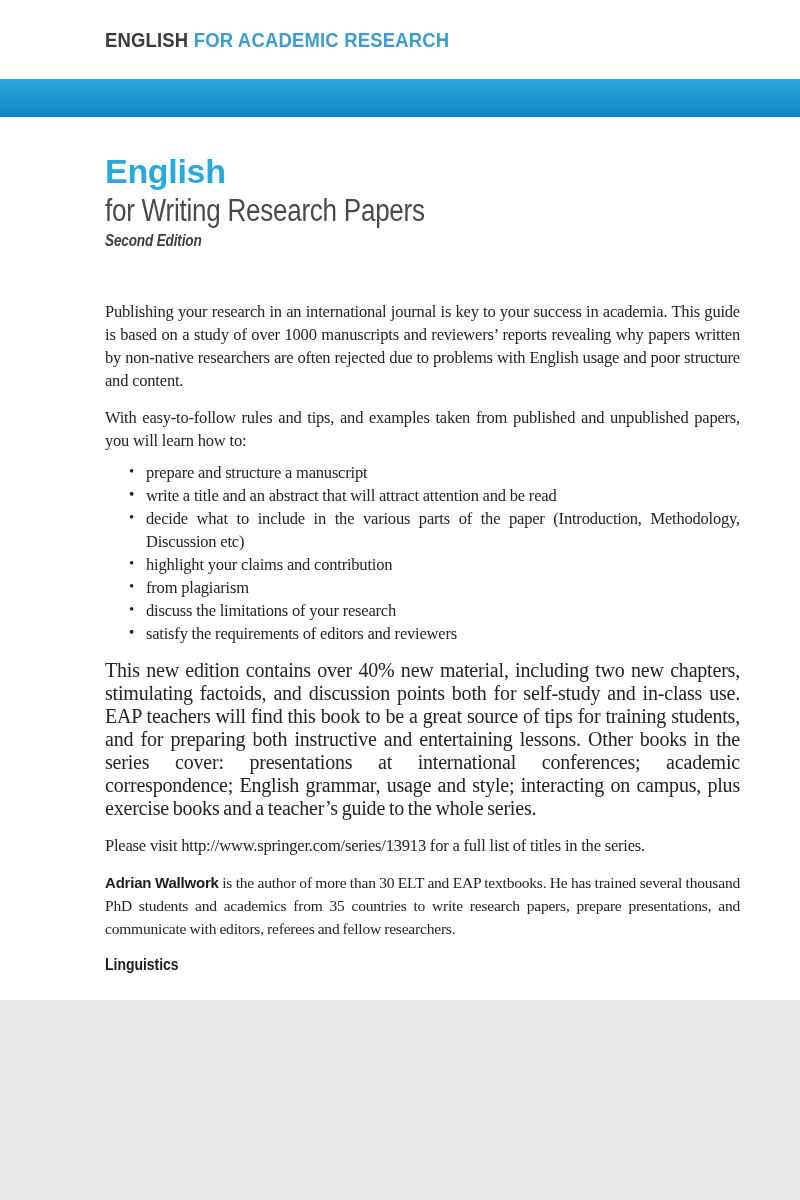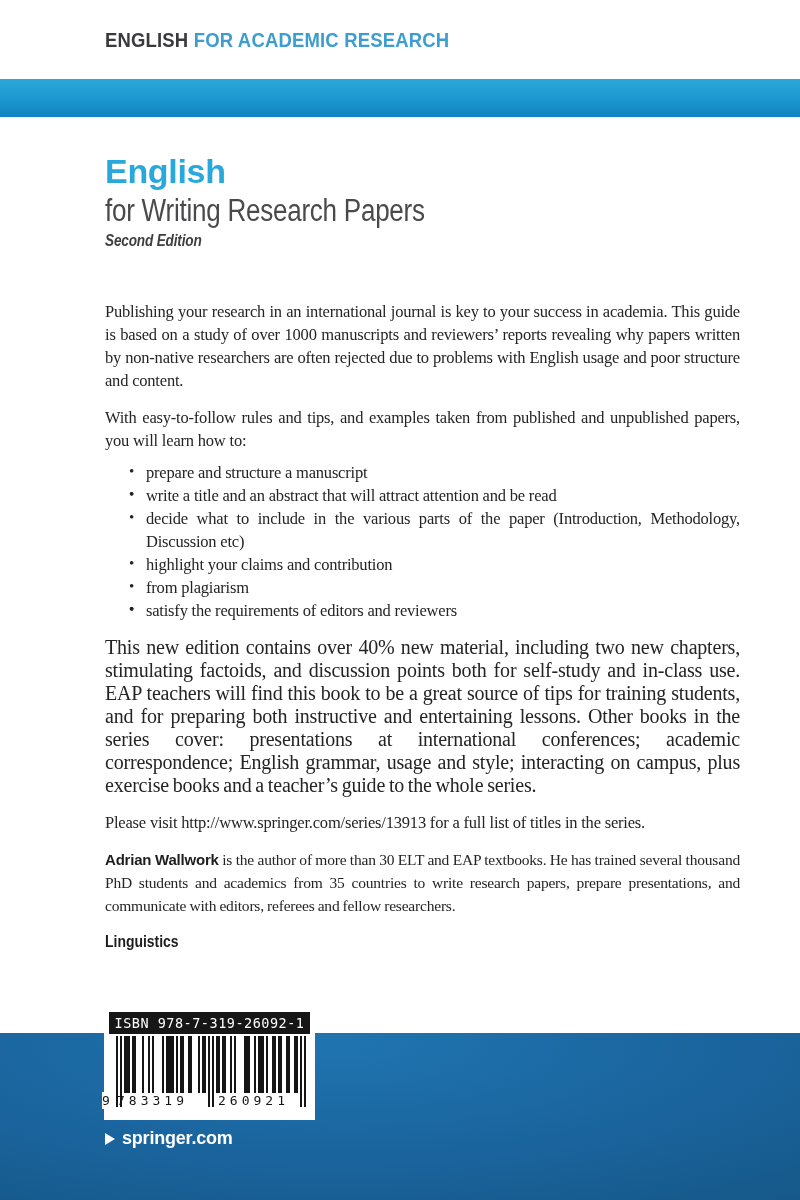--- a/index.html
+++ b/index.html
@@ -1,18 +1,18 @@
 <!DOCTYPE html>
 <html><head>
 <meta charset="utf-8">
 <style>
   html,body{margin:0;padding:0;}
   body{background:#e8e8e8;font-family:"Liberation Sans",sans-serif;}
   .page{
-    position:relative;width:800px;height:1200px;margin:0 auto;
+    position:relative;width:800px;height:1000px;margin:0 auto;
     background:#ffffff;overflow:hidden;
     font-family:"Liberation Sans",sans-serif;
   }
 
   
   .series-header{
     position:absolute;left:105px;top:28px;white-space:nowrap;
     font-size:21px;font-weight:bold;letter-spacing:.2px;
     transform:scaleX(.88);transform-origin:left top;
   }
@@ -157,20 +157,21 @@
           <span>highlight your claims and contribution</span>
         </li>
 
         <li>
           <span class="bullet">•</span>
           <span>from plagiarism</span>
         </li>
 
         <li>
           <span class="bullet">•</span>
+          <span>discuss the limitations of your research</span>
         </li>
 
         <li>
           <span class="bullet">•</span>
         </li>
 
         <li>
           <span class="bullet">•</span>
           <span>satisfy the requirements of editors and reviewers</span>
         </li>

